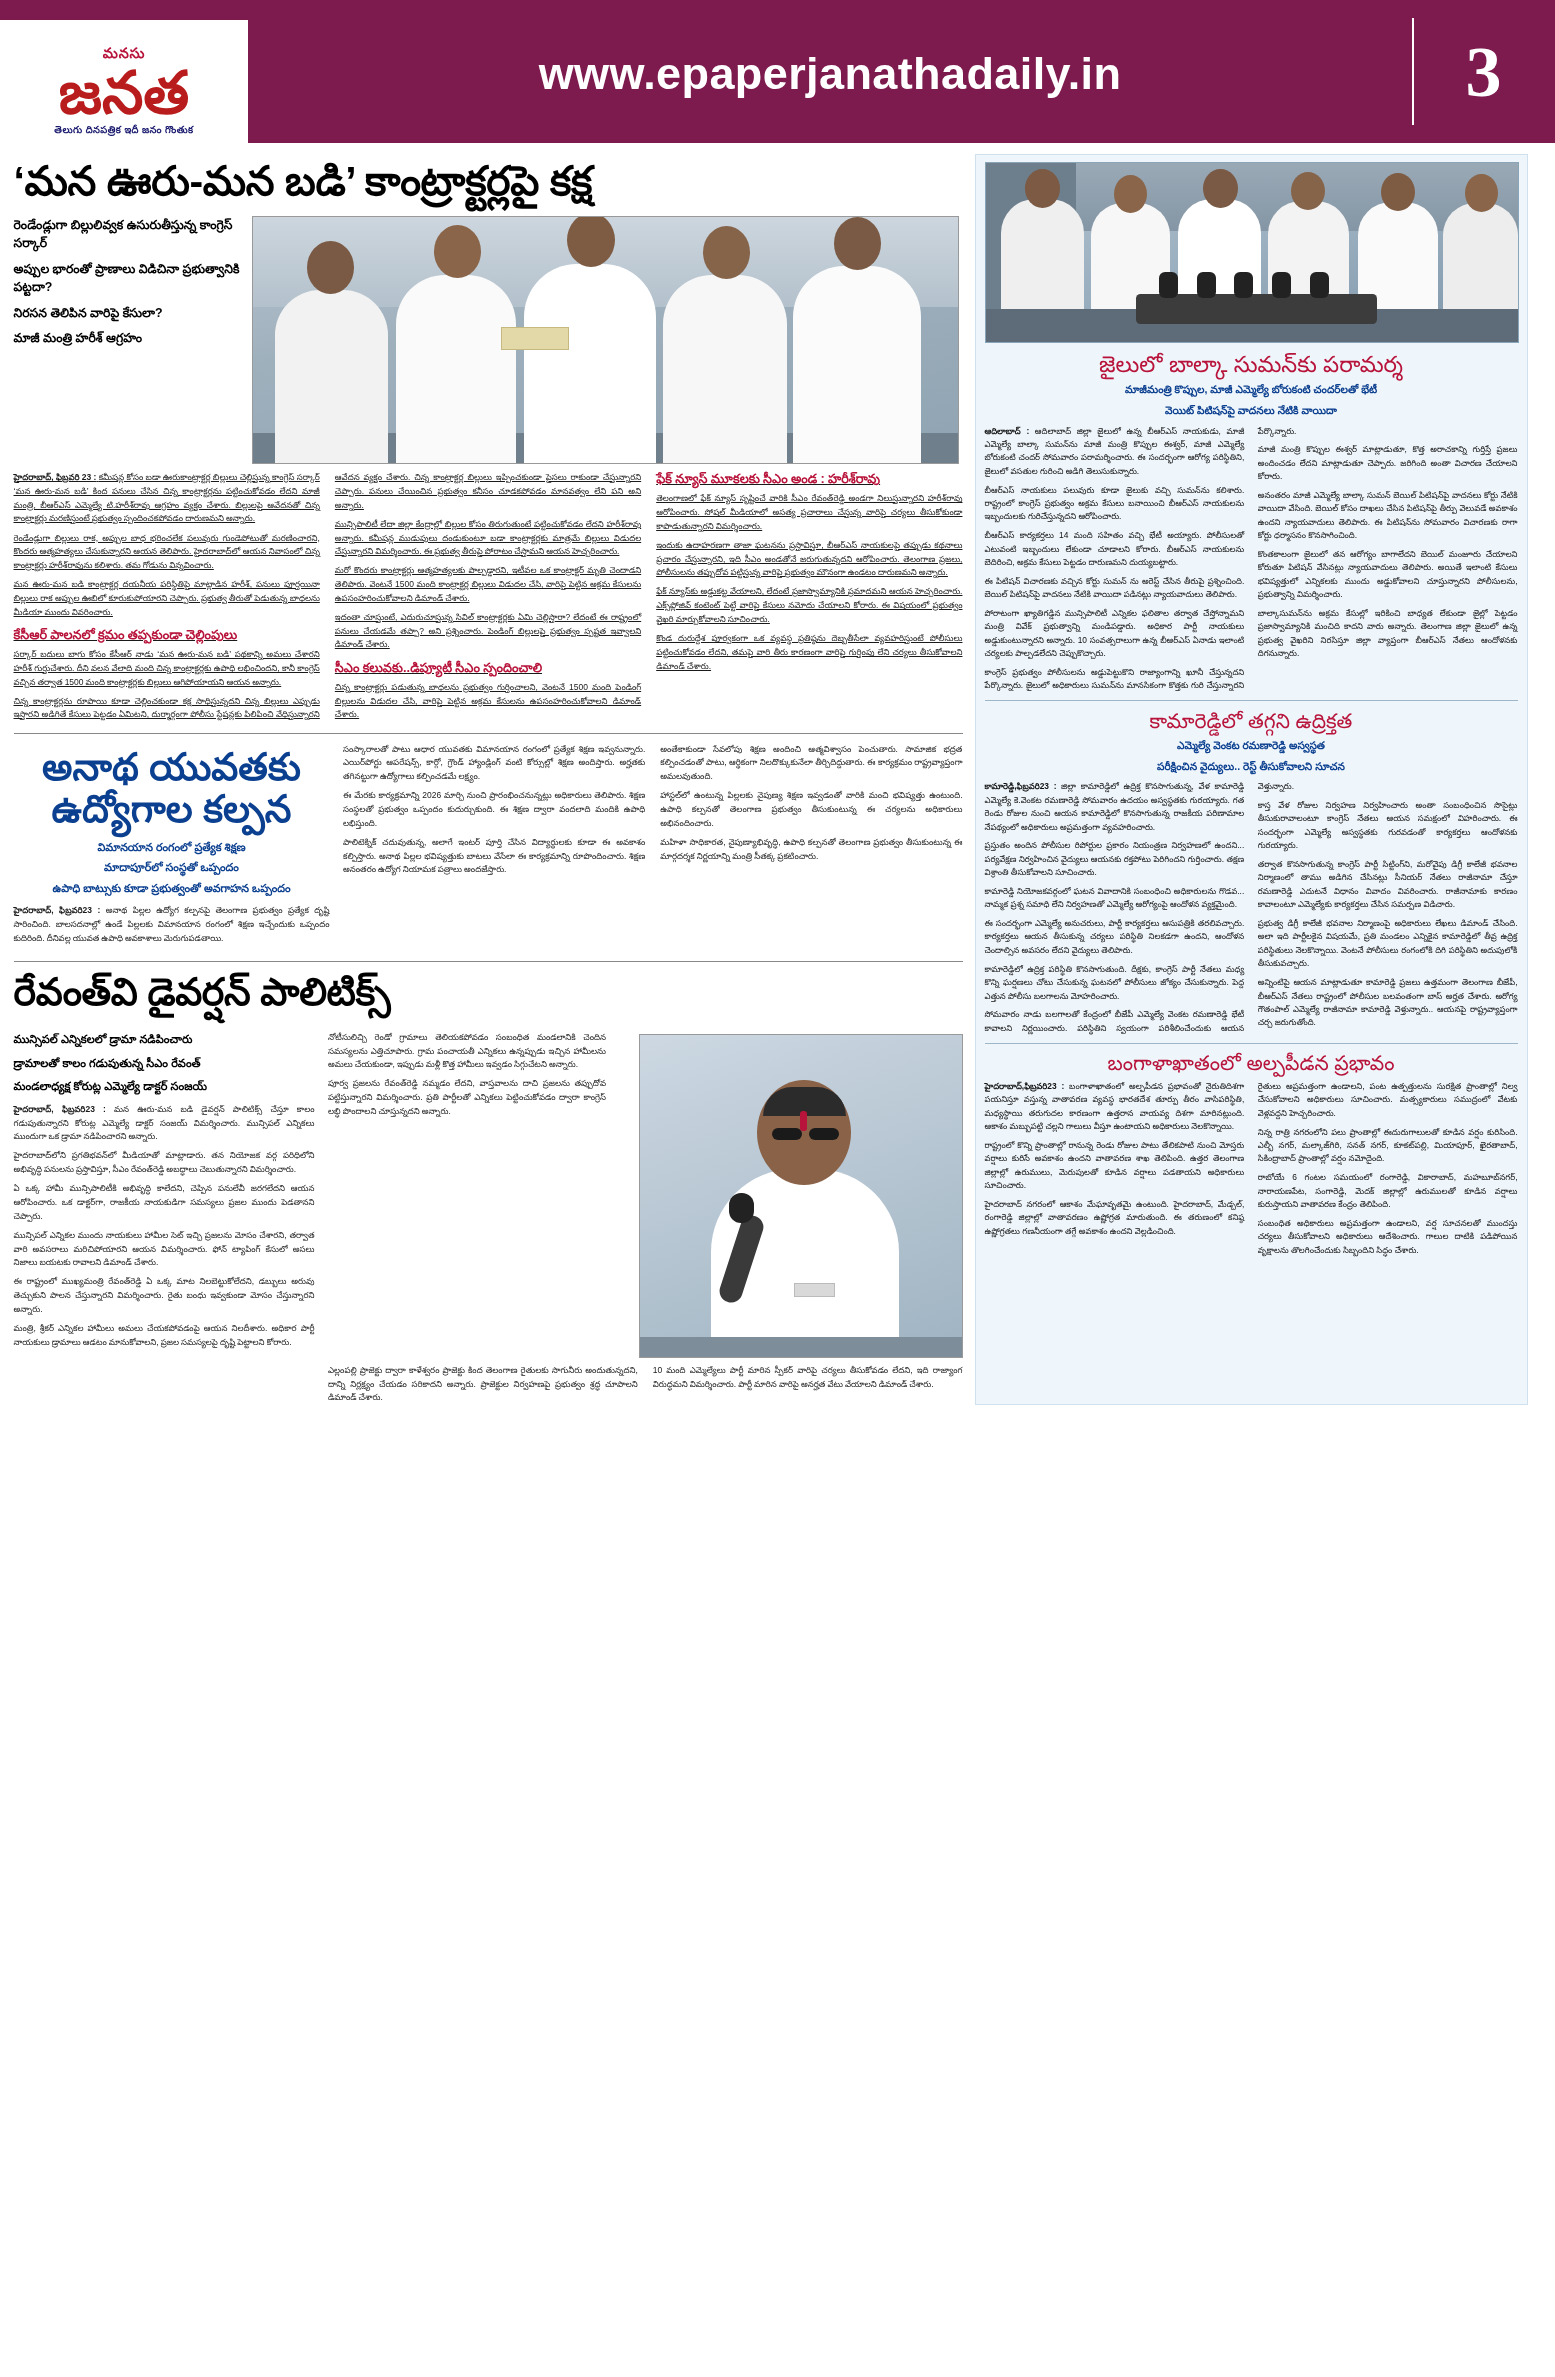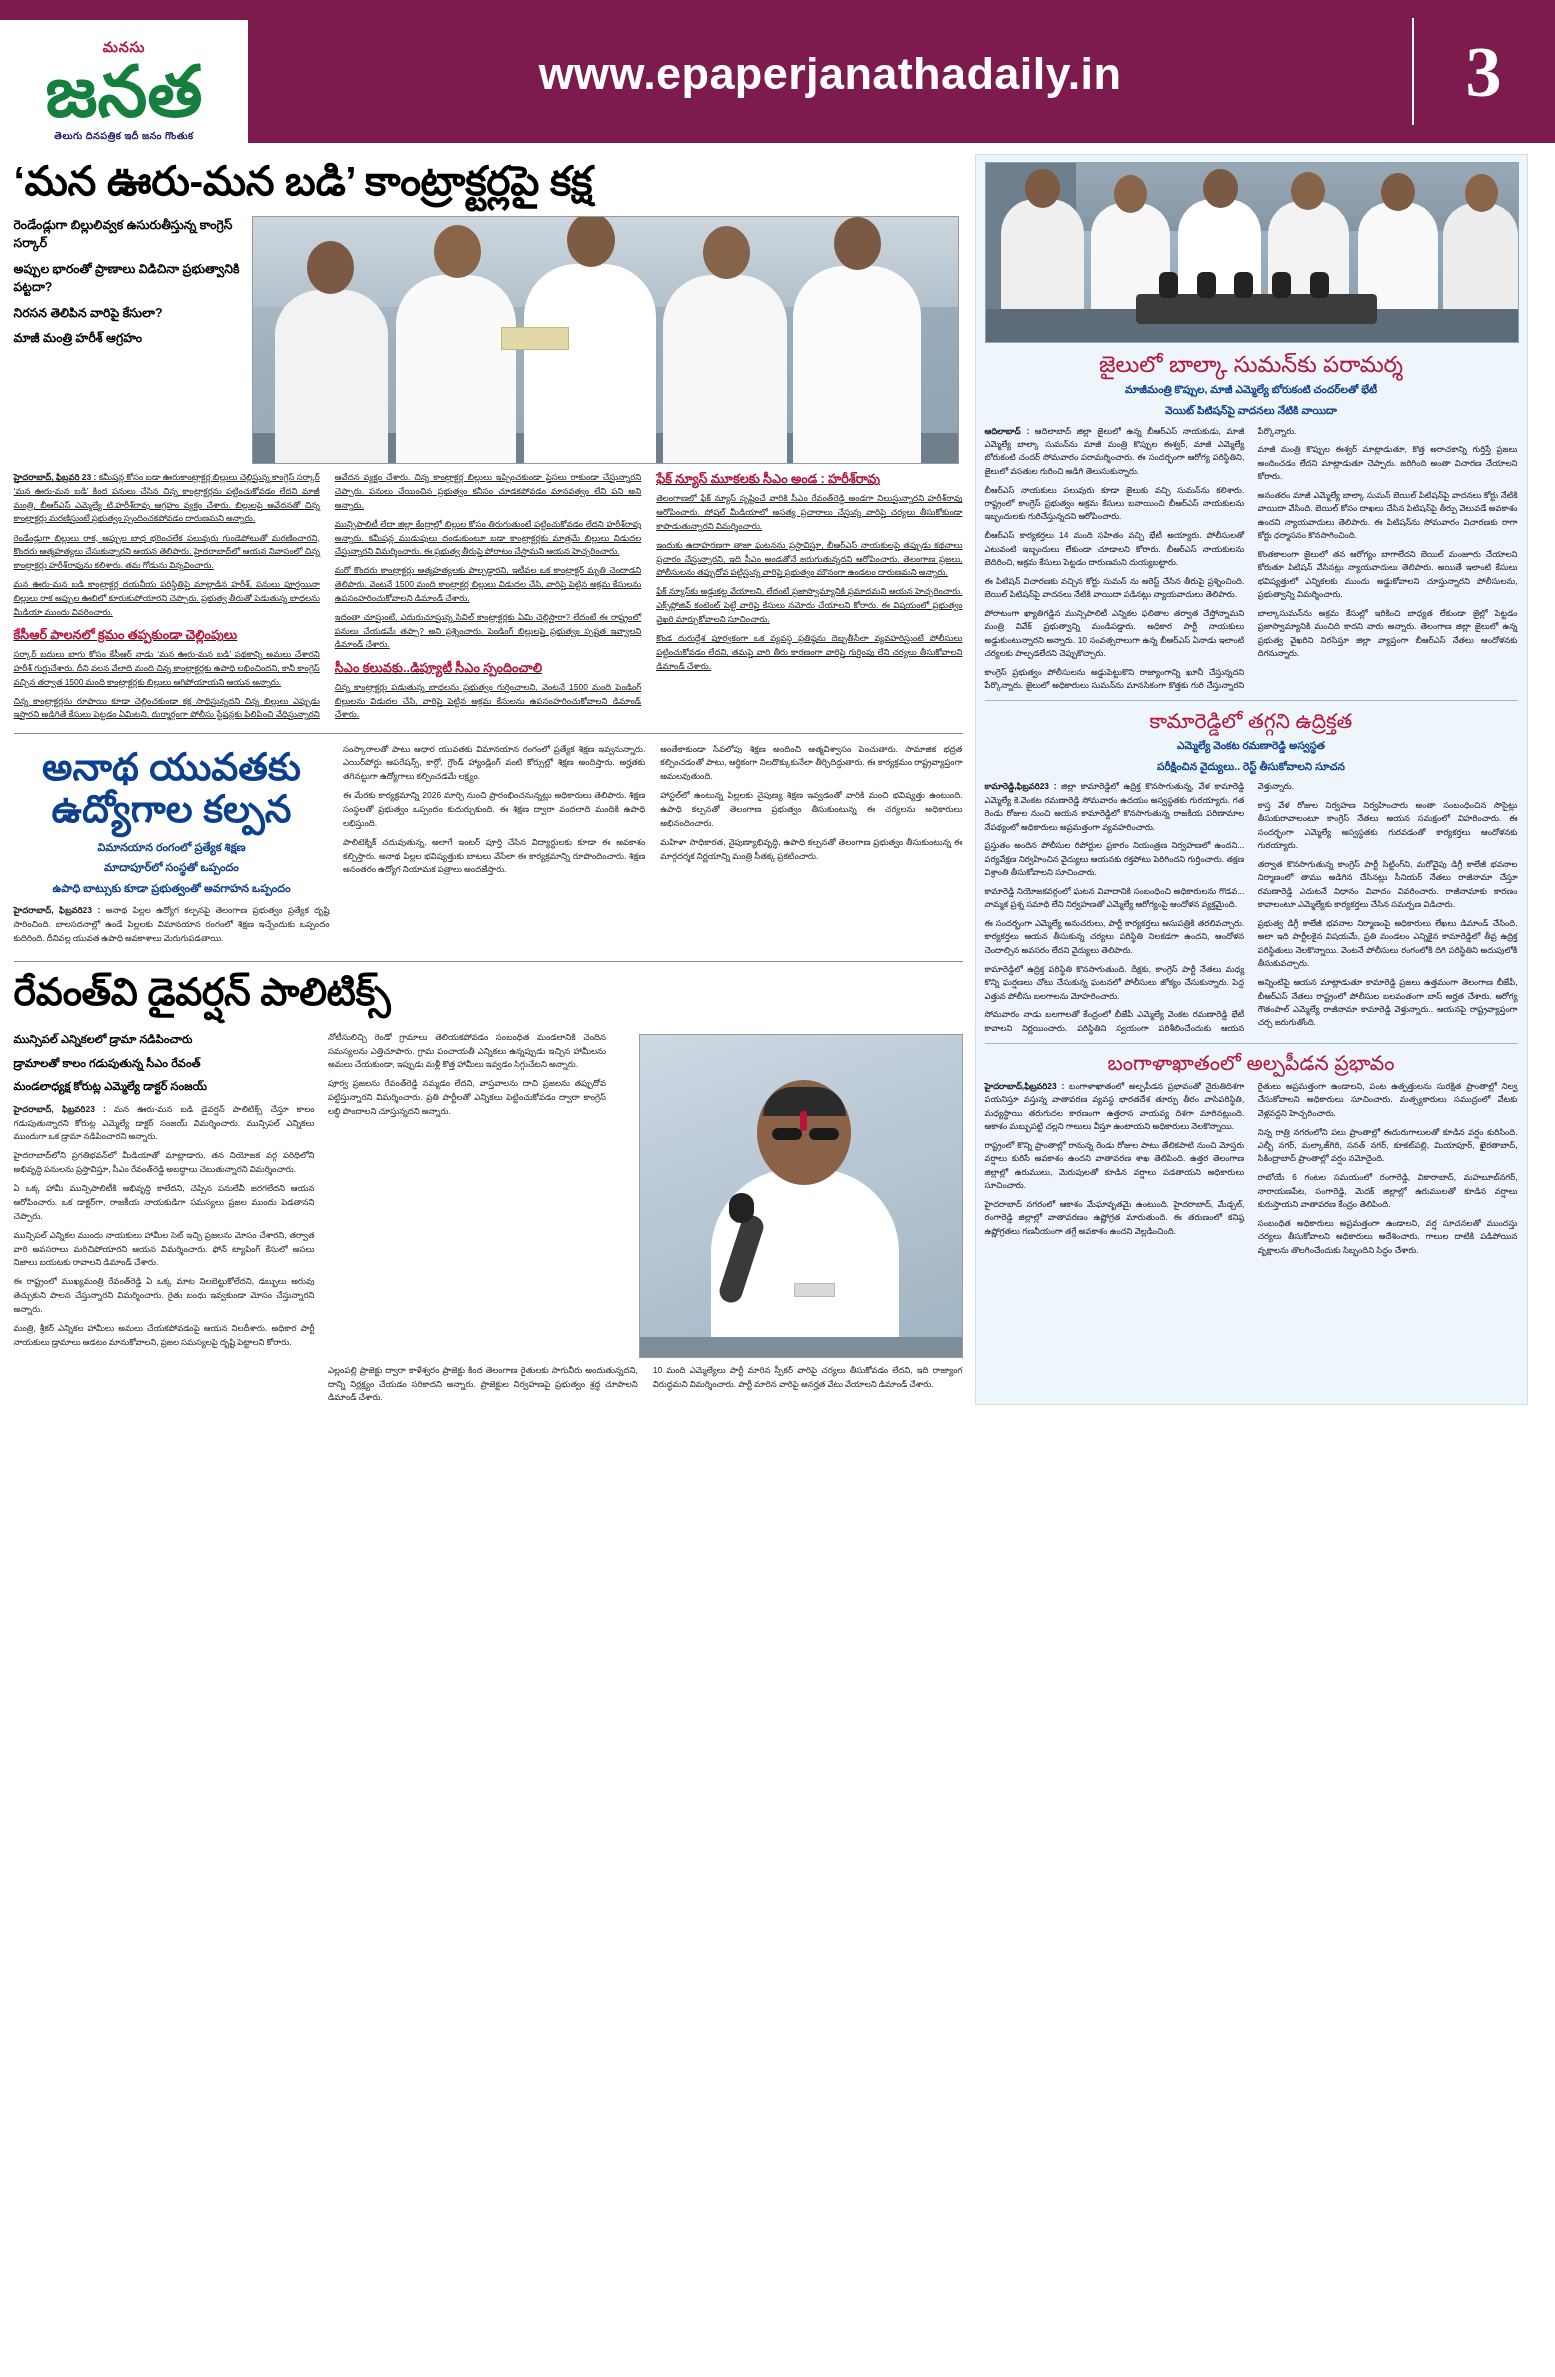--- a/index.html
+++ b/index.html
@@ -34,24 +34,24 @@
     padding: 4.5px 0;
     margin-top: 40px;
   }
   .logo-top {
     font-size: 14.3px;
     color: #b8133a;
     font-weight: bold;
     letter-spacing: 0.8px;
   }
   .logo-main {
-    font-size: 71px;
+    font-size: 59px;
     line-height: 0.95;
     font-weight: bold;
-    color: #15803d;
+    color: #b91c1c;
     font-family: "Liberation Serif", serif;
   }
   .logo-sub {
     font-size: 9.8px;
     color: #1a1a6e;
     font-weight: bold;
     margin-top: 3px;
     letter-spacing: 0.4px;
   }
   .masthead-center {

